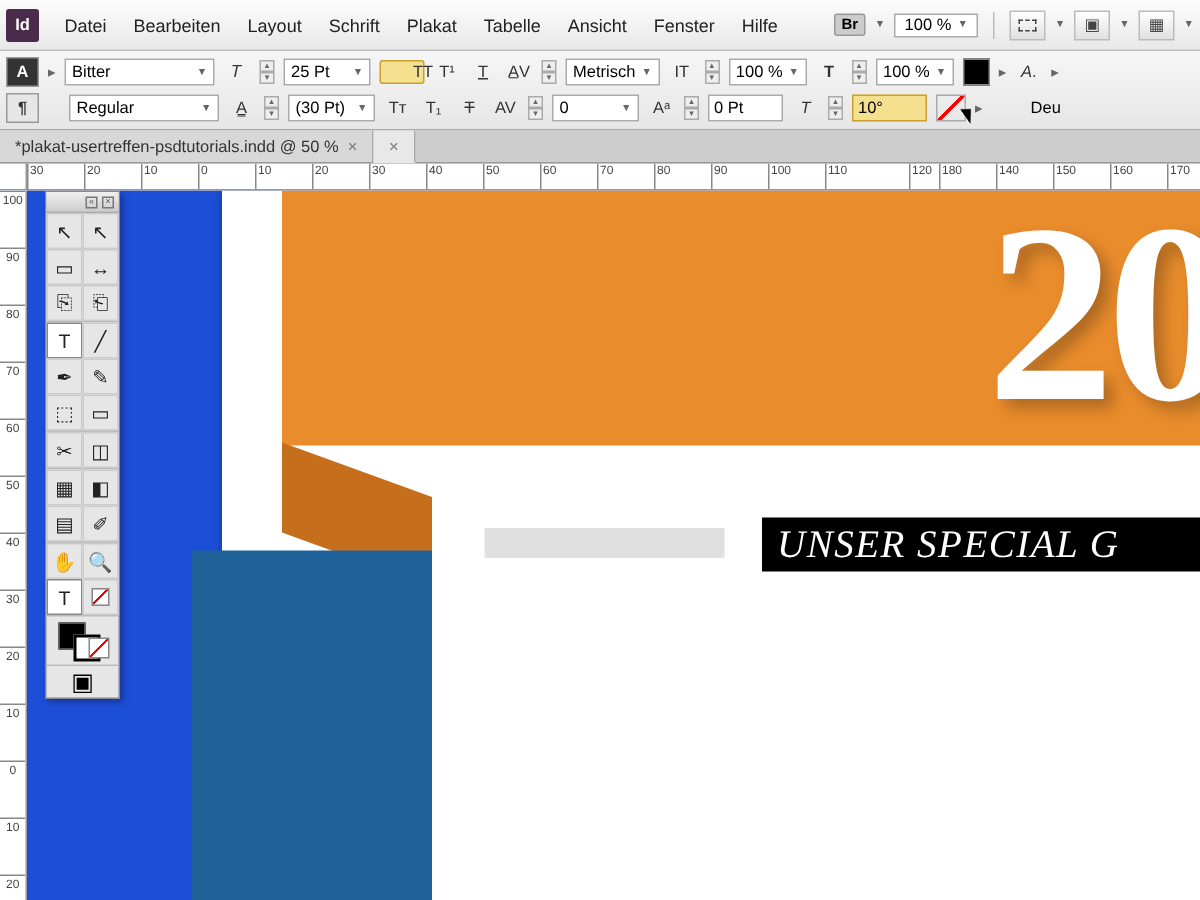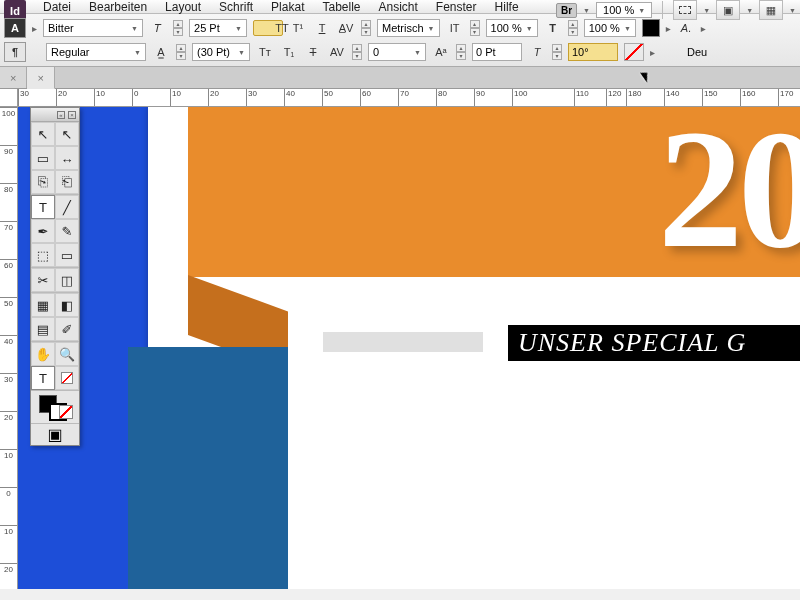--- a/index.html
+++ b/index.html
@@ -1,19 +1,19 @@
 <!DOCTYPE html>
 <html><head>
 <meta charset="utf-8">
 <style>
 * { margin: 0; padding: 0; box-sizing: border-box; font-family: "Segoe UI", Tahoma, sans-serif; }
 body { background: #f0f0f0; width: 800px; height: 600px; overflow: hidden; position: relative; }
 
 
-.menubar { height: 14px; background: linear-gradient(#fdfdfd,#e8e8e8); border-bottom: 1px solid #bbb; display: flex; align-items: flex-start; padding: 0 4px; font-size: 12px; }
+.menubar { height: 34px; background: linear-gradient(#fdfdfd,#e8e8e8); border-bottom: 1px solid #bbb; display: flex; align-items: center; padding: 0 4px; font-size: 12px; }
 .app-icon { width: 22px; height: 22px; background: #4b2b4b; color: #fff; display: flex; align-items: center; justify-content: center; font-weight: bold; font-size: 11px; border-radius: 2px; margin-right: 8px; }
 .menu-item { padding: 0 9px; cursor: default; color: #222; }
 .menubar-right { margin-left: auto; display: flex; align-items: center; gap: 6px; }
 .br-badge { background: #ccc; border: 1px solid #999; padding: 1px 4px; font-size: 10px; font-weight: bold; border-radius: 2px; }
 .zoom-display { border: 1px solid #aaa; background: #fff; padding: 1px 6px; font-size: 11px; display: flex; align-items: center; gap: 4px; }
 .dd-arrow { font-size: 7px; color: #666; }
 .mb-iconbtn { width: 24px; height: 20px; border: 1px solid #bbb; background: linear-gradient(#fff,#e0e0e0); display: flex; align-items: center; justify-content: center; font-size: 11px; color: #444; }
 .dash-icon { width: 12px; height: 8px; border: 1px dashed #444; }
 .sep { width: 1px; height: 18px; background: #bbb; margin: 0 4px; }
 
@@ -215,20 +215,21 @@
     </div>
     <div class="diag-line"></div>
     <span class="arrow-r">▸</span>
     <span style="width:20px"></span>
     <span>Deu</span>
   </div>
 </div>
 
 <div class="tabbar">
   <div class="doc-tab">
+    <span>*plakat-usertreffen-psdtutorials.indd @ 50 %</span>
     <span class="close-x">×</span>
   </div>
   <div class="doc-tab active">
     <span class="close-x">×</span>
   </div>
 </div>
 
 <div class="workspace">
   <div class="ruler-origin"></div>
   <div class="ruler-h" id="rh">
@@ -239,21 +240,21 @@
       <div class="tick" style="left: 152px;">10</div>
       <div class="tick" style="left: 190px;">20</div>
       <div class="tick" style="left: 228px;">30</div>
       <div class="tick" style="left: 266px;">40</div>
       <div class="tick" style="left: 304px;">50</div>
       <div class="tick" style="left: 342px;">60</div>
       <div class="tick" style="left: 380px;">70</div>
       <div class="tick" style="left: 418px;">80</div>
       <div class="tick" style="left: 456px;">90</div>
       <div class="tick" style="left: 494px;">100</div>
-      <div class="tick" style="left: 556px;">110</div>
+      <div class="tick" style="left: 532px;">110</div>
       <div class="tick" style="left: 588px;">120</div>
       <div class="tick" style="left: 608px;">180</div>
       <div class="tick" style="left: 646px;">140</div>
       <div class="tick" style="left: 684px;">150</div>
       <div class="tick" style="left: 722px;">160</div>
       <div class="tick" style="left: 760px;">170</div>
     </div>
   <div class="ruler-v" id="rv" style="top:18px">
       <div class="tick" style="top: 0px;">100</div>
       <div class="tick" style="top: 38px;">90</div>

